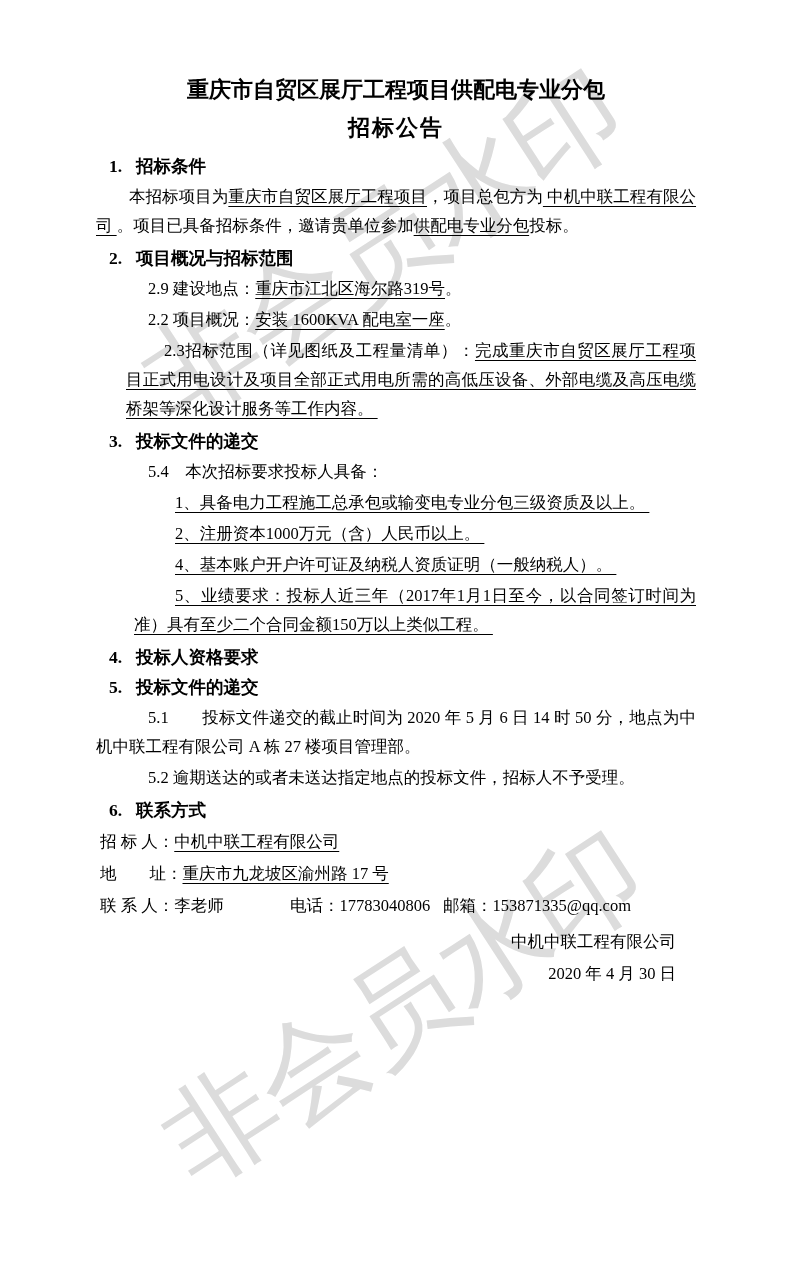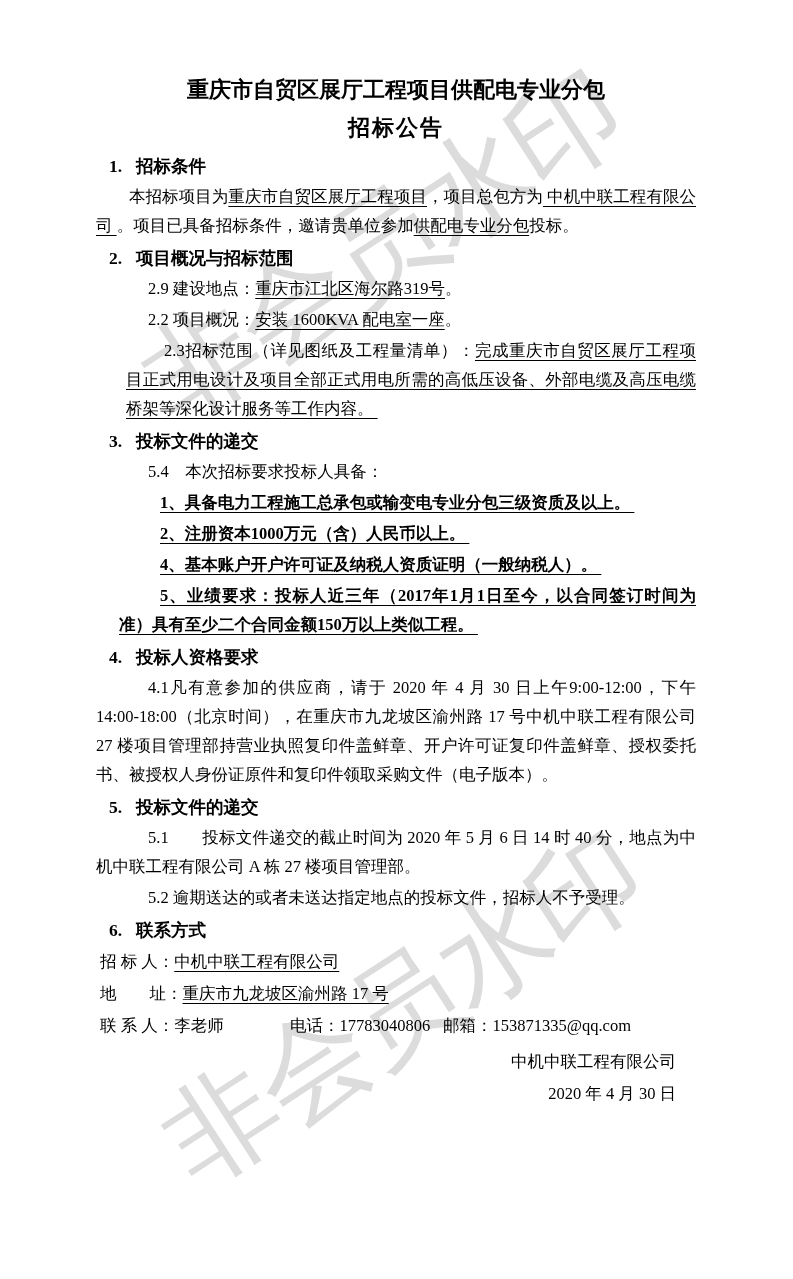--- a/index.html
+++ b/index.html
@@ -61,21 +61,21 @@
 
   .para {
     margin: 0 0 2px 0;
     font-size: 16.5px;
     line-height: 29px;
     text-align: justify;
   }
   .p-body { text-indent: 33px; }           
   .p-sub  { text-indent: 52px; }           
   .p-23   { margin-left: 30px; text-indent: 38px; }  
-  .p-item { margin-left: 23px; text-indent: 41px; font-weight: bold; }  
+  .p-item { margin-left: 38px; text-indent: 41px; }  
 
   .u {
     text-decoration: underline;
     text-underline-offset: 3.5px;
     text-decoration-thickness: 1px;
   }
 
   .contact-row {
     margin: 0;
     padding-left: 4px;
@@ -148,30 +148,27 @@
     <span class="u">4、基本账户开户许可证及纳税人资质证明（一般纳税人）。&nbsp;</span>
   </p>
   <p class="para p-item">
     <span class="u">5、业绩要求：投标人近三年（2017年1月1日至今，以合同签订时间为准）具有至少二个合同金额150万以上类似工程。&nbsp;</span>
   </p>
 
   <h2 class="sec-h">
     <span class="sec-num">4.</span>
     <span class="sec-title">投标人资格要求</span>
   </h2>
-  <p class="para p-sub">
-    <span>4.1凡有意参加的供应商，请于 2020 年 4 月 30 日上午9:00-12:00，下午　14:00-18:00（北京时间），在重庆市九龙坡区渝州路 17 号中机中联工程有限公司 27 楼项目管理部持营业执照复印件盖鲜章、开户许可证复印件盖鲜章、授权委托书、被授权人身份证原件和复印件领取采购文件（电子版本）。</span>
-  </p>
 
   <h2 class="sec-h">
     <span class="sec-num">5.</span>
     <span class="sec-title">投标文件的递交</span>
   </h2>
   <p class="para p-sub">
-    <span>5.1　　投标文件递交的截止时间为 2020 年 5 月 6 日 14 时 40 分，地点为中机中联工程有限公司 A 栋 27 楼项目管理部。</span>
+    <span>5.1　　投标文件递交的截止时间为 2020 年 5 月 6 日 14 时 50 分，地点为中机中联工程有限公司 A 栋 27 楼项目管理部。</span>
   </p>
   <p class="para p-sub">
     <span>5.2 逾期送达的或者未送达指定地点的投标文件，招标人不予受理。</span>
   </p>
 
   <h2 class="sec-h">
     <span class="sec-num">6.</span>
     <span class="sec-title">联系方式</span>
   </h2>
 

